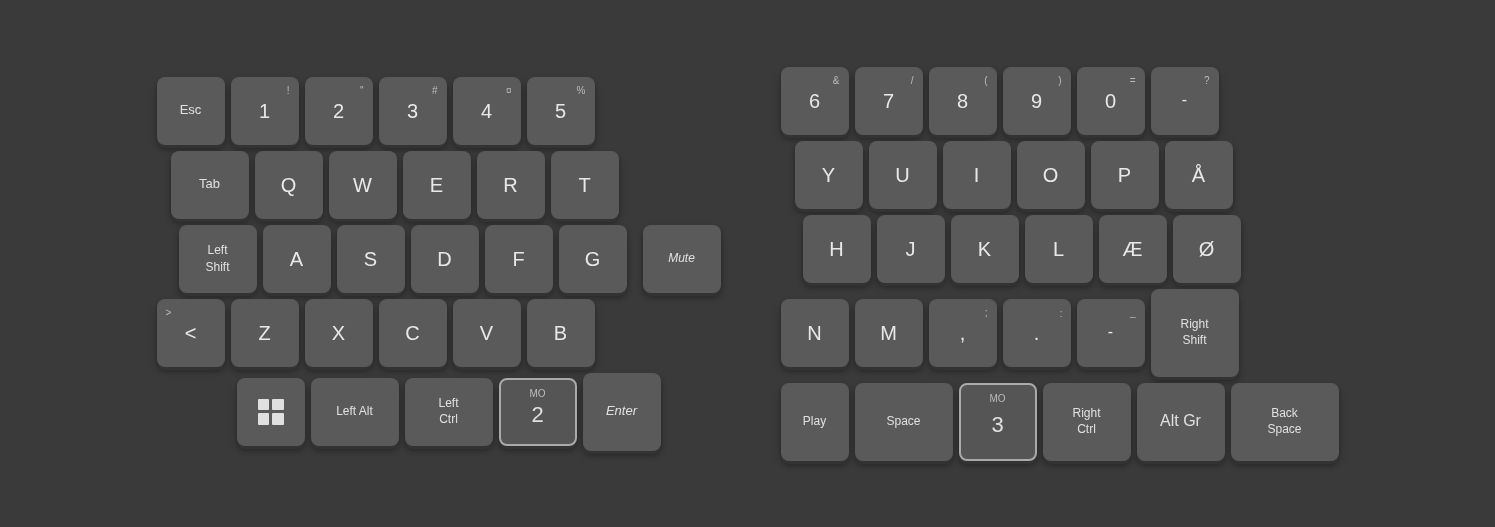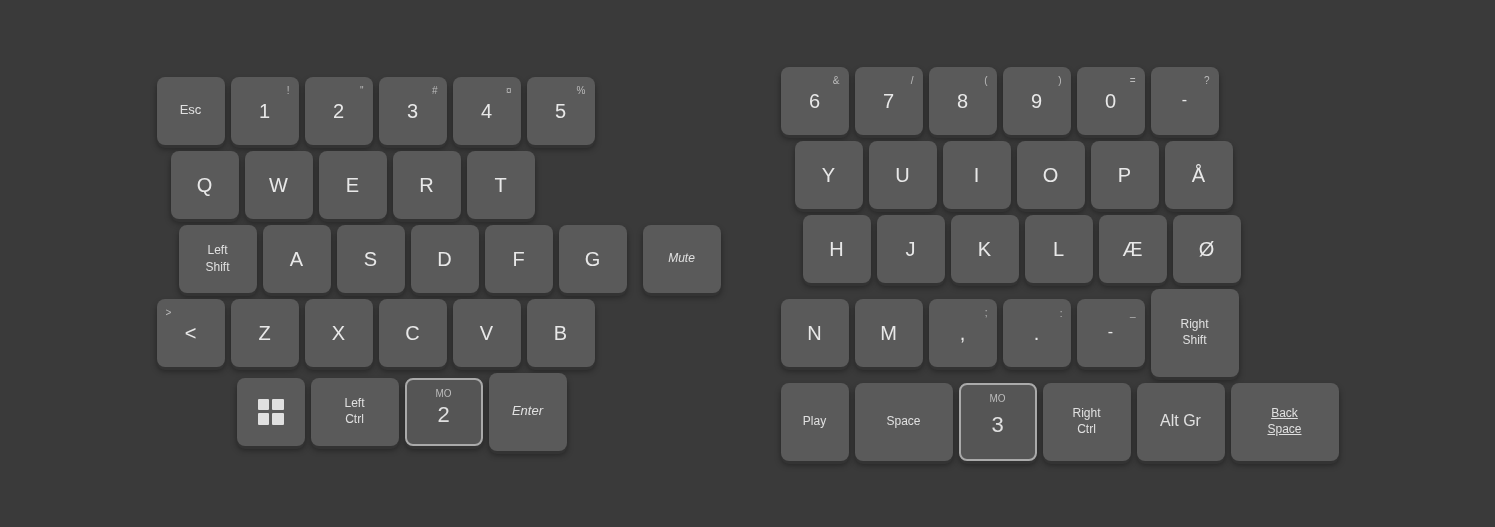--- a/index.html
+++ b/index.html
@@ -128,20 +128,21 @@
           <span class="top-char">¤</span>
           <span class="main-char">4</span>
         </div>
       <div class="key">
           <span class="top-char">%</span>
           <span class="main-char">5</span>
         </div>
     </div>
 
     <div class="row" style="margin-left:14px;">
+      <div class="key key-tab">Tab</div>
       <div class="key">
           <span class="main-char">Q</span>
         </div>
       <div class="key">
           <span class="main-char">W</span>
         </div>
       <div class="key">
           <span class="main-char">E</span>
         </div>
       <div class="key">
@@ -196,20 +197,21 @@
 
     <div class="row" style="margin-left:80px;">
       <div class="key key-win">
         <div class="win-icon">
           <div></div>
             <div></div>
             <div></div>
             <div></div>
         </div>
       </div>
+      <div class="key key-lalt">Left Alt</div>
       <div class="key key-lctrl" style="font-size:12px;">Left<br>Ctrl</div>
       <div class="key key-mo2" style="font-size:11px;">
         <span style="font-size:10px; color:#bbb; position:absolute; top:7px; left:50%; transform:translateX(-50%);">MO</span>
         <span style="font-size:22px; font-weight:500; margin-top:8px;">2</span>
       </div>
       <div class="key key-enter">Enter</div>
     </div>
   </div>
 
   <div class="half">
@@ -307,16 +309,16 @@
 
     <div class="row" style="margin-left: 0px;">
       <div class="key key-play">Play</div>
       <div class="key key-space">Space</div>
       <div class="key key-mo3" style="font-size:11px;">
         <span style="font-size:10px; color:#bbb; position:absolute; top:7px; left:50%; transform:translateX(-50%);">MO</span>
         <span style="font-size:22px; font-weight:500; margin-top:8px;">3</span>
       </div>
       <div class="key key-rctrl" style="font-size:12px;">Right<br>Ctrl</div>
       <div class="key key-altgr" style="font-size:16px;">Alt Gr</div>
-      <div class="key key-bksp" style="font-size:12px;text-decoration:underline;">Back<br>Space</div>
+      <div class="key key-bksp" style="font-size:12px;">Back<br>Space</div>
     </div>
   </div>
 </div>
 
 </body></html>

